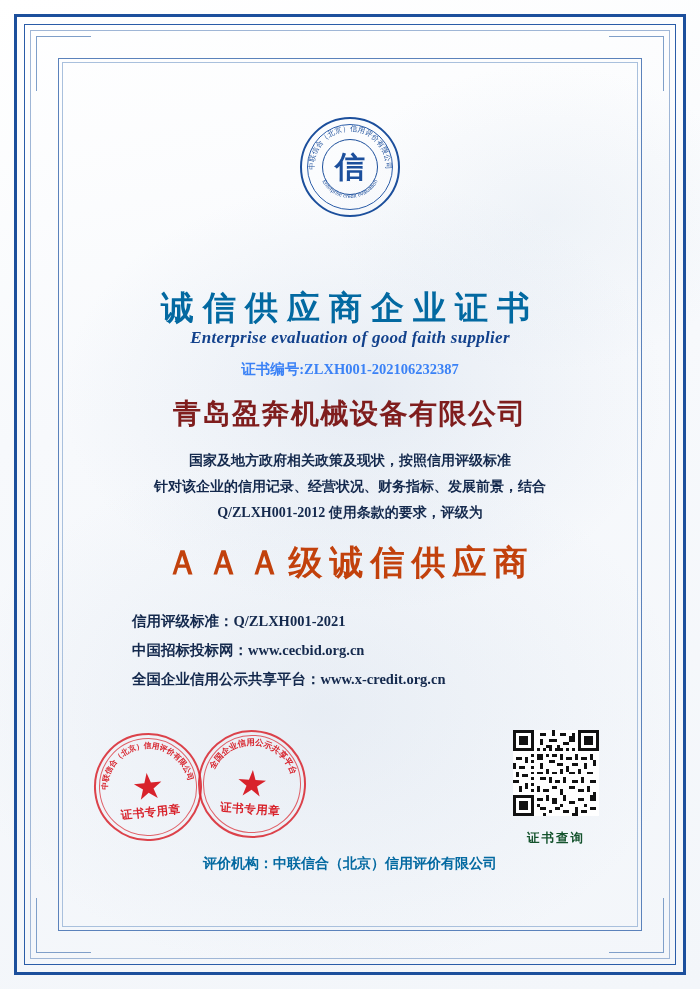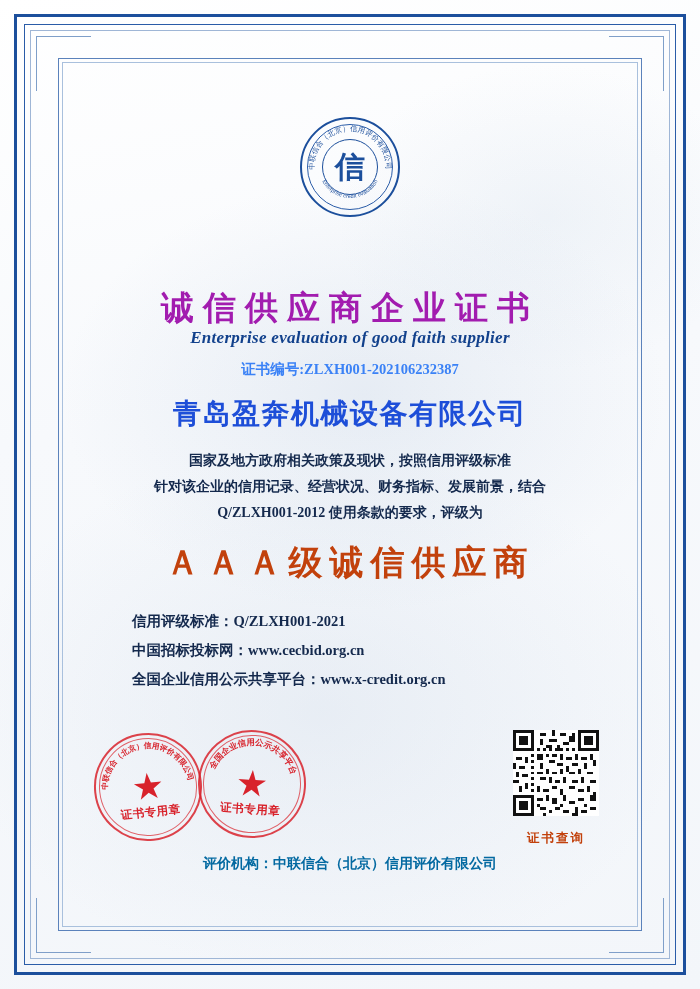--- a/index.html
+++ b/index.html
@@ -121,21 +121,21 @@
 
   
   .title-cn {
     position: absolute;
     top: 216px;
     width: 100%;
     font-family: "Liberation Serif", serif;
     font-size: 33px;
     font-weight: bold;
     letter-spacing: 9px;
-    color: #a21caf;
+    color: #0369a1;
     white-space: nowrap;
   }
   .title-en {
     position: absolute;
     top: 258px;
     width: 100%;
     font-family: "Liberation Serif", serif;
     font-size: 17px;
     font-weight: bold;
     font-style: italic;
@@ -150,21 +150,21 @@
     font-weight: bold;
     color: #3b82f6;
   }
   .company {
     position: absolute;
     top: 325px;
     width: 100%;
     font-size: 28px;
     font-weight: bold;
     letter-spacing: 1.5px;
-    color: #1d4ed8;
+    color: #7f1d1d;
     white-space: nowrap;
   }
 
   .paragraph {
     position: absolute;
     top: 378px;
     left: 38px;
     width: 484px;
     font-size: 14px;
     line-height: 26px;
@@ -261,21 +261,21 @@
   .qr {
     width: 86px;
     height: 86px;
     margin: 0 auto;
     background: #ffffff;
   }
   .qr-label {
     margin-top: 10px;
     font-size: 12.5px;
     font-weight: bold;
-    color: #c2410c;
+    color: #14532d;
     letter-spacing: 2px;
   }
 
   .issuer {
     position: absolute;
     top: 785px;
     width: 100%;
     font-size: 14px;
     font-weight: bold;
     color: #0369a1;

